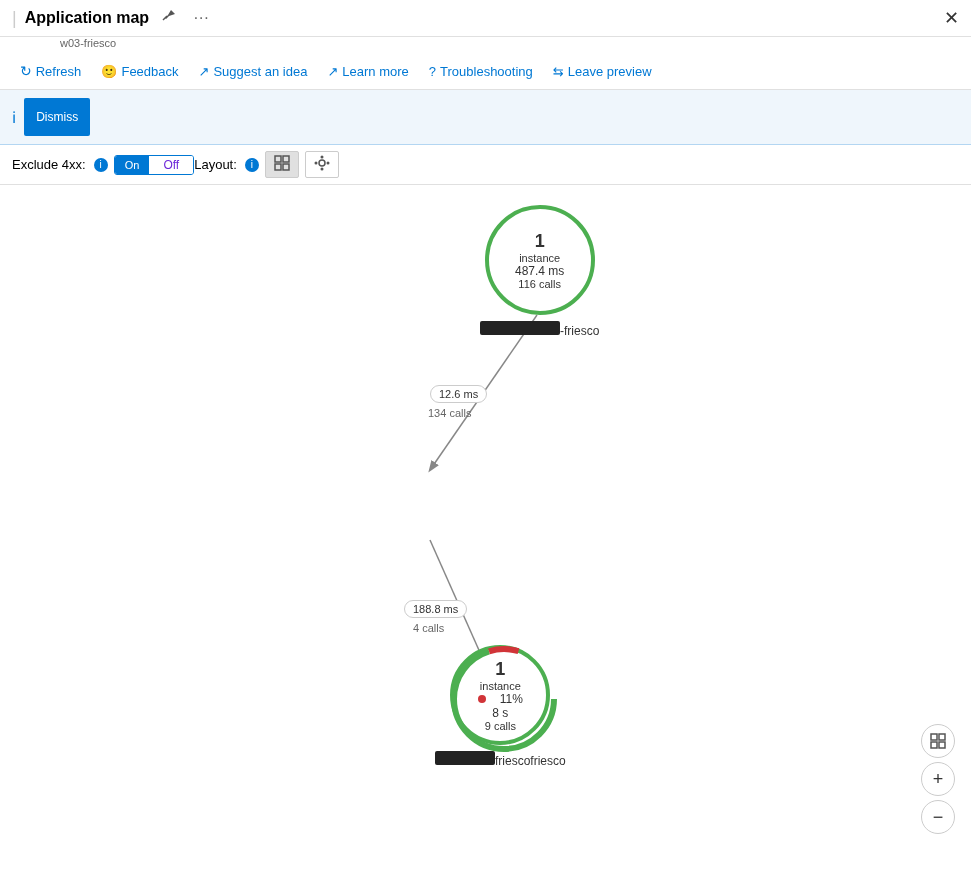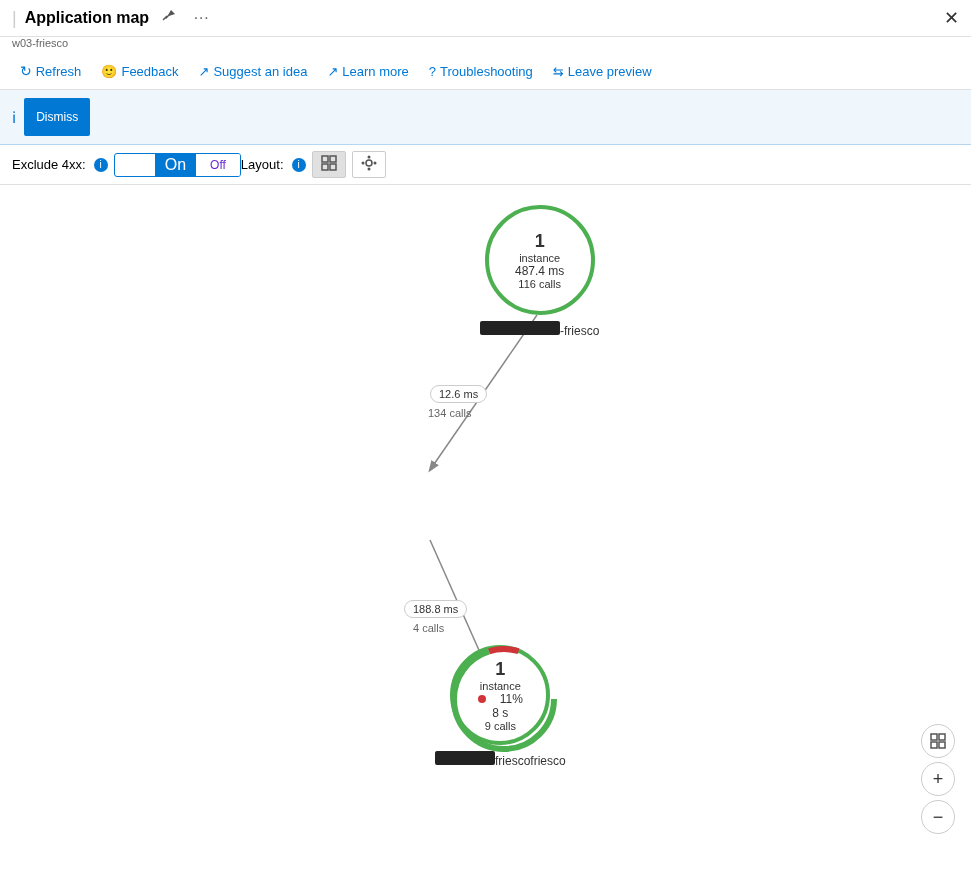--- a/index.html
+++ b/index.html
@@ -64,21 +64,21 @@
     }
     .toggle-group {
       display: flex; align-items: center; gap: 6px;
     }
     .toggle-container {
       display: flex; border-radius: 3px; overflow: hidden;
       border: 1px solid #0078d4;
     }
     .toggle-on {
       background: #0078d4; color: #fff;
-      padding: 2px 10px; font-size: 16px; cursor: pointer; border: none; margin-left: 40px;
+      padding: 2px 10px; font-size: 11px; cursor: pointer; border: none;
     }
     .toggle-off {
       background: #fff; color: #6d28d9;
       padding: 2px 14px; font-size: 12px; cursor: pointer; border: none;
     }
     .layout-group { display: flex; align-items: center; gap: 6px; }
     .layout-btn {
       border: 1px solid #ccc; background: #fff;
       padding: 3px 8px; cursor: pointer; border-radius: 2px;
     }
@@ -201,21 +201,21 @@
       </button>
       <button class="icon-btn" title="More">
         <span>···</span>
       </button>
     </div>
   </div>
   <div>
     <button class="close-btn">✕</button>
   </div>
 </div>
-<div style="font-size:11px;color:#666;padding:0 12px 4px;">w03-friesco</div>
+<div style="font-size:11px;color:#666;padding:0 12px 4px;margin-left:48px;">w03-friesco</div>
 
 <div class="toolbar">
   <button class="toolbar-btn">
     <span style="font-size:14px;">↻</span>
     <span>Refresh</span>
   </button>
   <button class="toolbar-btn">
     <span>🙂</span>
     <span>Feedback</span>
   </button>

